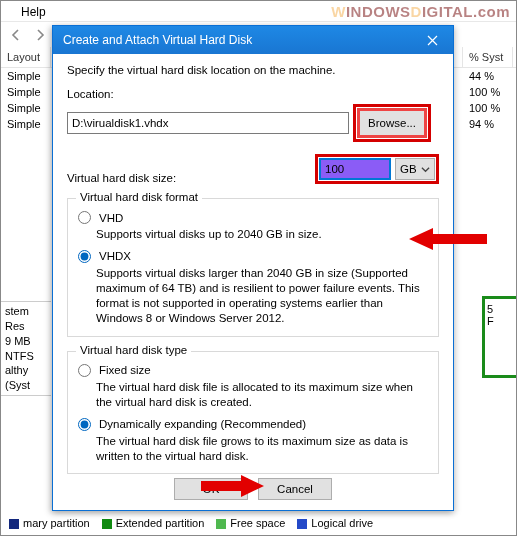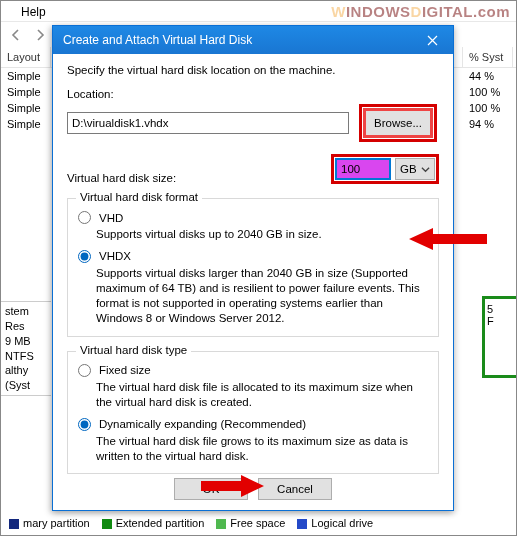--- a/index.html
+++ b/index.html
@@ -18,29 +18,29 @@
   .left-frag { position:absolute; left:0; top:300px; width:50px; font-size:11px; line-height:1.35; padding:2px 4px; background:#fff; border-top:1px solid #ccc; border-bottom:1px solid #ccc;}
   .right-box { position:absolute; right:-6px; top:295px; width:40px; height:82px; border:3px solid #1a8b1a; background:#fff; padding:4px 2px; font-size:11px;}
   .legend { position:absolute; left:0; bottom:0; right:0; padding:6px 8px; display:flex; gap:12px; font-size:11px; align-items:center; color:#000;margin-top:29px;}
   .legend .sw { width:10px; height:10px; display:inline-block; margin-right:4px; vertical-align:middle;}
   .dialog { position:absolute; left:51px; top:24px; width:402px; height:486px; background:#fff; border:1px solid #0a6fd4; box-shadow:-2px 2px 6px rgba(0,0,0,0.25), 2px 2px 6px rgba(0,0,0,0.15); z-index:10;}
   .titlebar { background:#1e88e5; background:linear-gradient(#1e88e5,#1976d2); color:#fff; height:28px; display:flex; align-items:center; padding:0 4px 0 10px; font-size:12px;}
   .titlebar .title { flex:1; }
   .closebtn { width:34px; height:24px; display:flex; align-items:center; justify-content:center; cursor:pointer;}
   .dbody { padding:10px 14px 8px; font-size:11.5px; color:#000; }
   .dbody .desc{ margin-bottom:12px;}
-  .field-row { display:flex; align-items:center; gap:6px;}
+  .field-row { display:flex; align-items:center; gap:0;}
   .loc-label{ margin-bottom:4px;}
   .loc-input{ width:282px; height:22px; border:1px solid #7a7a7a; padding:2px 4px; font-size:11.5px; background:#fff;}
   .browse-wrap{ border:3px solid #d40000; padding:1px; margin-left:4px;}
   .browse-btn{ width:70px; height:30px; border:3px solid #ef4444; background:#e1e1e1; font-size:11.5px;}
   .size-row { display:flex; align-items:flex-end; margin-top:12px; gap:18px;}
   .size-row .lbl{ flex:1;}
   .size-box { display:flex; border:3px solid #d40000; padding:1px; gap:4px; align-items:center;}
-  .size-input{ width:56px; height:22px; border:2px solid #0078d4; padding:2px 4px; font-size:11.5px; text-align:left; background:#d946ef;}
+  .size-input{ width:72px; height:22px; border:2px solid #0078d4; padding:2px 4px; font-size:11.5px; text-align:left; background:#8b5cf6;}
   .unit-select{ width:40px; height:22px; border:1px solid #adadad; background:#e1e1e1; font-size:11.5px; display:flex; align-items:center; padding:0 4px; justify-content:space-between;}
   .groupbox { border:1px solid #d9d9d9; margin-top:14px; padding:10px 10px 8px; position:relative; font-size:11.5px;}
   .groupbox .legend-lbl{ position:absolute; top:-8px; left:8px; background:#fff; padding:0 4px; color:#000; font-size:11.5px;}
   .radio-row{ display:flex; align-items:center; gap:6px; margin:2px 0;}
   .radio-row input[type=radio]{ accent-color:#0067c0; margin:0 2px 0 0; width:13px; height:13px;}
   .sub { margin:3px 0 8px 18px; color:#000; line-height:1.3;}
   .btn-row { display:flex; justify-content:center; gap:10px; margin-top:4px;}
   .dbtn{ width:74px; height:22px; border:1px solid #adadad; background:#e1e1e1; font-size:11.5px;}
   .arrow { position:absolute; z-index:20; }
   .arrow svg{ display:block;}

